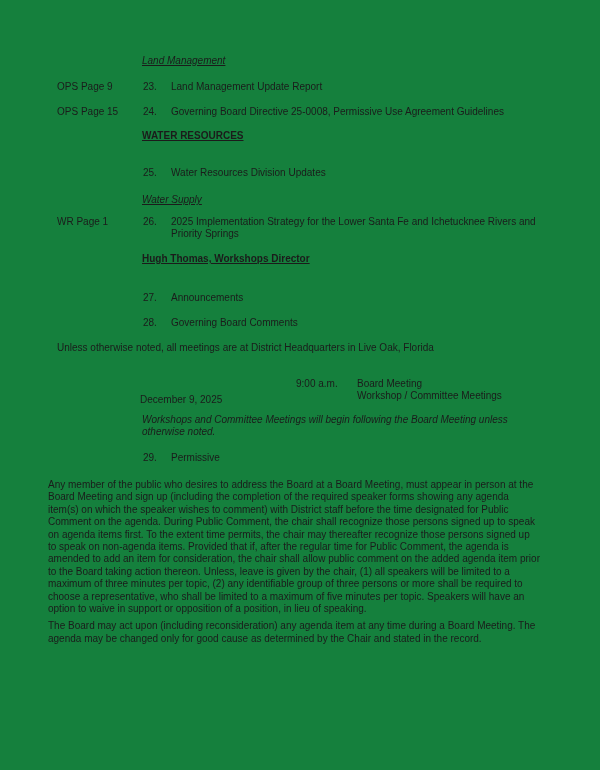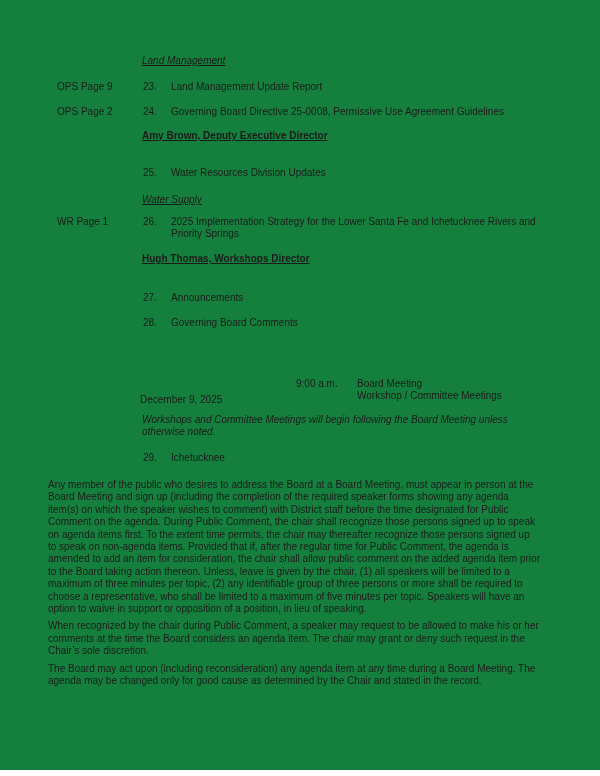--- a/index.html
+++ b/index.html
@@ -49,27 +49,27 @@
 
   <div class="abs heading-italic" style="top:55px">Land Management</div>
 
   <div class="abs row" style="top:81px">
     <span class="ref">OPS Page 9</span>
     <span class="num">23.</span>
     <span class="txt">Land Management Update Report</span>
   </div>
 
   <div class="abs row" style="top:106px">
-    <span class="ref">OPS Page 2</span>
+    <span class="ref">OPS Page 15</span>
     <span class="num">24.</span>
     <span class="txt">Governing Board Directive 25-0008, Permissive Use Agreement Guidelines</span>
   </div>
 
   <div class="abs heading-bold" style="top:130px">
-    <div>Amy Brown, Deputy Executive Director</div>
+    <div>WATER RESOURCES</div>
   </div>
 
   <div class="abs row" style="top:167px">
     <span class="num">25.</span>
     <span class="txt">Water Resources Division Updates</span>
   </div>
 
   <div class="abs heading-italic" style="top:194px">Water Supply</div>
 
   <div class="abs row" style="top:216px">
@@ -85,36 +85,36 @@
   <div class="abs row" style="top:292px">
     <span class="num">27.</span>
     <span class="txt">Announcements</span>
   </div>
 
   <div class="abs row" style="top:317px">
     <span class="num">28.</span>
     <span class="txt">Governing Board Comments</span>
   </div>
 
+  <div class="abs location-note" style="top:342px">Unless otherwise noted, all meetings are at District Headquarters in Live Oak, Florida</div>
 
   <div class="abs schedule" style="top:378px">
     <span class="s-date">December 9, 2025</span>
     <span class="s-time">9:00 a.m.</span>
     <span class="s-desc">
       <div>Board Meeting</div>
       <div>Workshop / Committee Meetings</div>
     </span>
   </div>
 
   <div class="abs schedule-note" style="top:414px">Workshops and Committee Meetings will begin following the Board Meeting unless otherwise noted.</div>
 
   <div class="abs row" style="top:452px">
     <span class="num">29.</span>
-    <span class="txt">Ichetucknee</span>
+    <span class="txt">Permissive</span>
   </div>
 
   <div class="abs body-text" style="top:479px">
     <p>Any member of the public who desires to address the Board at a Board Meeting, must appear in person at the Board Meeting and sign up (including the completion of the required speaker forms showing any agenda item(s) on which the speaker wishes to comment) with District staff before the time designated for Public Comment on the agenda. During Public Comment, the chair shall recognize those persons signed up to speak on agenda items first. To the extent time permits, the chair may thereafter recognize those persons signed up to speak on non-agenda items. Provided that if, after the regular time for Public Comment, the agenda is amended to add an item for consideration, the chair shall allow public comment on the added agenda item prior to the Board taking action thereon. Unless, leave is given by the chair, (1) all speakers will be limited to a maximum of three minutes per topic, (2) any identifiable group of three persons or more shall be required to choose a representative, who shall be limited to a maximum of five minutes per topic. Speakers will have an option to waive in support or opposition of a position, in lieu of speaking.</p>
-    <p>When recognized by the chair during Public Comment, a speaker may request to be allowed to make his or her comments at the time the Board considers an agenda item. The chair may grant or deny such request in the Chair’s sole discretion.</p>
     <p>The Board may act upon (including reconsideration) any agenda item at any time during a Board Meeting. The agenda may be changed only for good cause as determined by the Chair and stated in the record.</p>
   </div>
 
 </div>
 
 </body></html>

